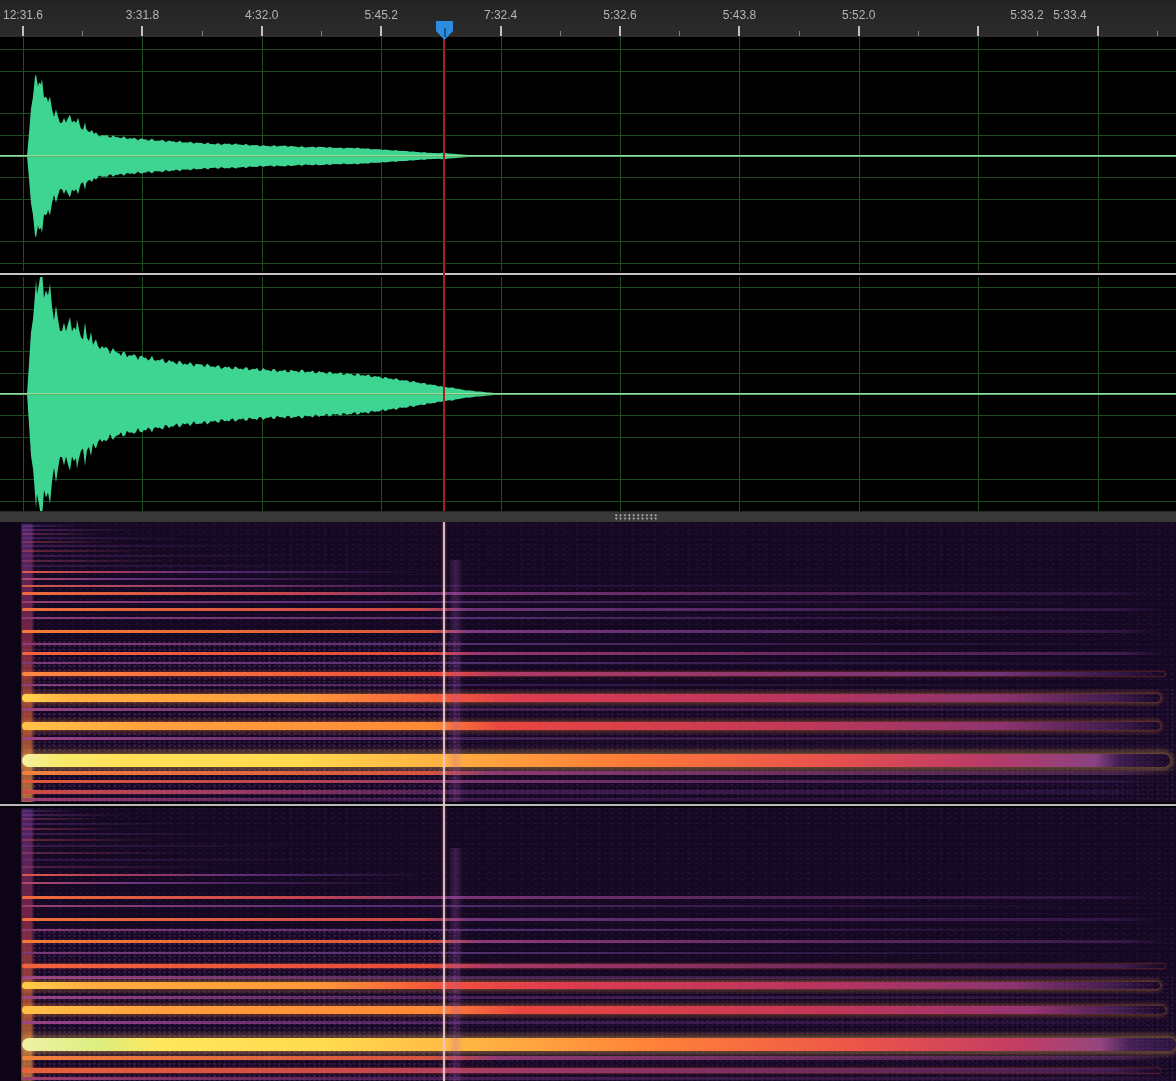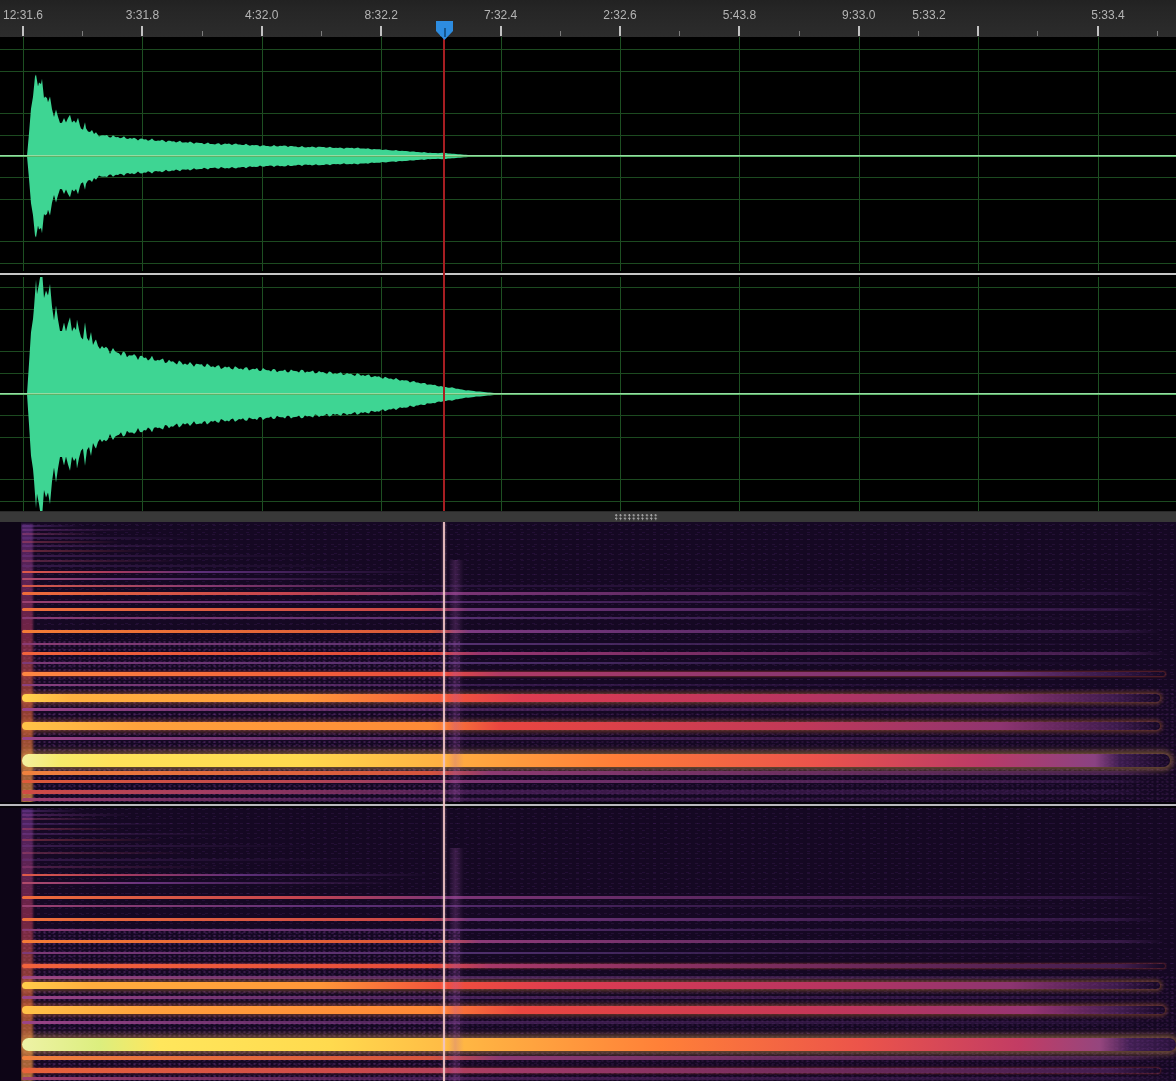--- a/index.html
+++ b/index.html
@@ -70,39 +70,39 @@
     <div class="tick major" style="left: 22px;"></div>
     <div class="ruler-label" style="left: 23px;">12:31.6</div>
     <div class="tick minor" style="left: 82.2px;"></div>
     <div class="tick major" style="left: 141.4px;"></div>
     <div class="ruler-label" style="left: 142.4px;">3:31.8</div>
     <div class="tick minor" style="left: 201.6px;"></div>
     <div class="tick major" style="left: 260.8px;"></div>
     <div class="ruler-label" style="left: 261.8px;">4:32.0</div>
     <div class="tick minor" style="left: 321px;"></div>
     <div class="tick major" style="left: 380.2px;"></div>
-    <div class="ruler-label" style="left: 381.2px;">8:32.2</div>
+    <div class="ruler-label" style="left: 381.2px;">5:45.2</div>
     <div class="tick minor" style="left: 440.4px;"></div>
     <div class="tick major" style="left: 499.6px;"></div>
     <div class="ruler-label" style="left: 500.6px;">7:32.4</div>
     <div class="tick minor" style="left: 559.8px;"></div>
     <div class="tick major" style="left: 619px;"></div>
-    <div class="ruler-label" style="left: 620px;">2:32.6</div>
+    <div class="ruler-label" style="left: 620px;">5:32.6</div>
     <div class="tick minor" style="left: 679.2px;"></div>
     <div class="tick major" style="left: 738.4px;"></div>
     <div class="ruler-label" style="left: 739.4px;">5:43.8</div>
     <div class="tick minor" style="left: 798.6px;"></div>
     <div class="tick major" style="left: 857.8px;"></div>
-    <div class="ruler-label" style="left: 858.8px;">9:33.0</div>
+    <div class="ruler-label" style="left: 858.8px;">5:52.0</div>
     <div class="tick minor" style="left: 918px;"></div>
     <div class="tick major" style="left: 977.2px;"></div>
-    <div class="ruler-label" style="left: 929px;">5:33.2</div>
+    <div class="ruler-label" style="left: 1027px;">5:33.2</div>
     <div class="tick minor" style="left: 1037.4px;"></div>
     <div class="tick major" style="left: 1096.6px;"></div>
-    <div class="ruler-label" style="left: 1108px;">5:33.4</div>
+    <div class="ruler-label" style="left: 1070px;">5:33.4</div>
     <div class="tick minor" style="left: 1156.8px;"></div>
   </div>
 
 <div id="wave-panel">
   <div id="wave-grid">
       <div class="vgrid" style="left: 23px;"></div>
       <div class="vgrid" style="left: 142.4px;"></div>
       <div class="vgrid" style="left: 261.8px;"></div>
       <div class="vgrid" style="left: 381.2px;"></div>
       <div class="vgrid" style="left: 500.6px;"></div>

